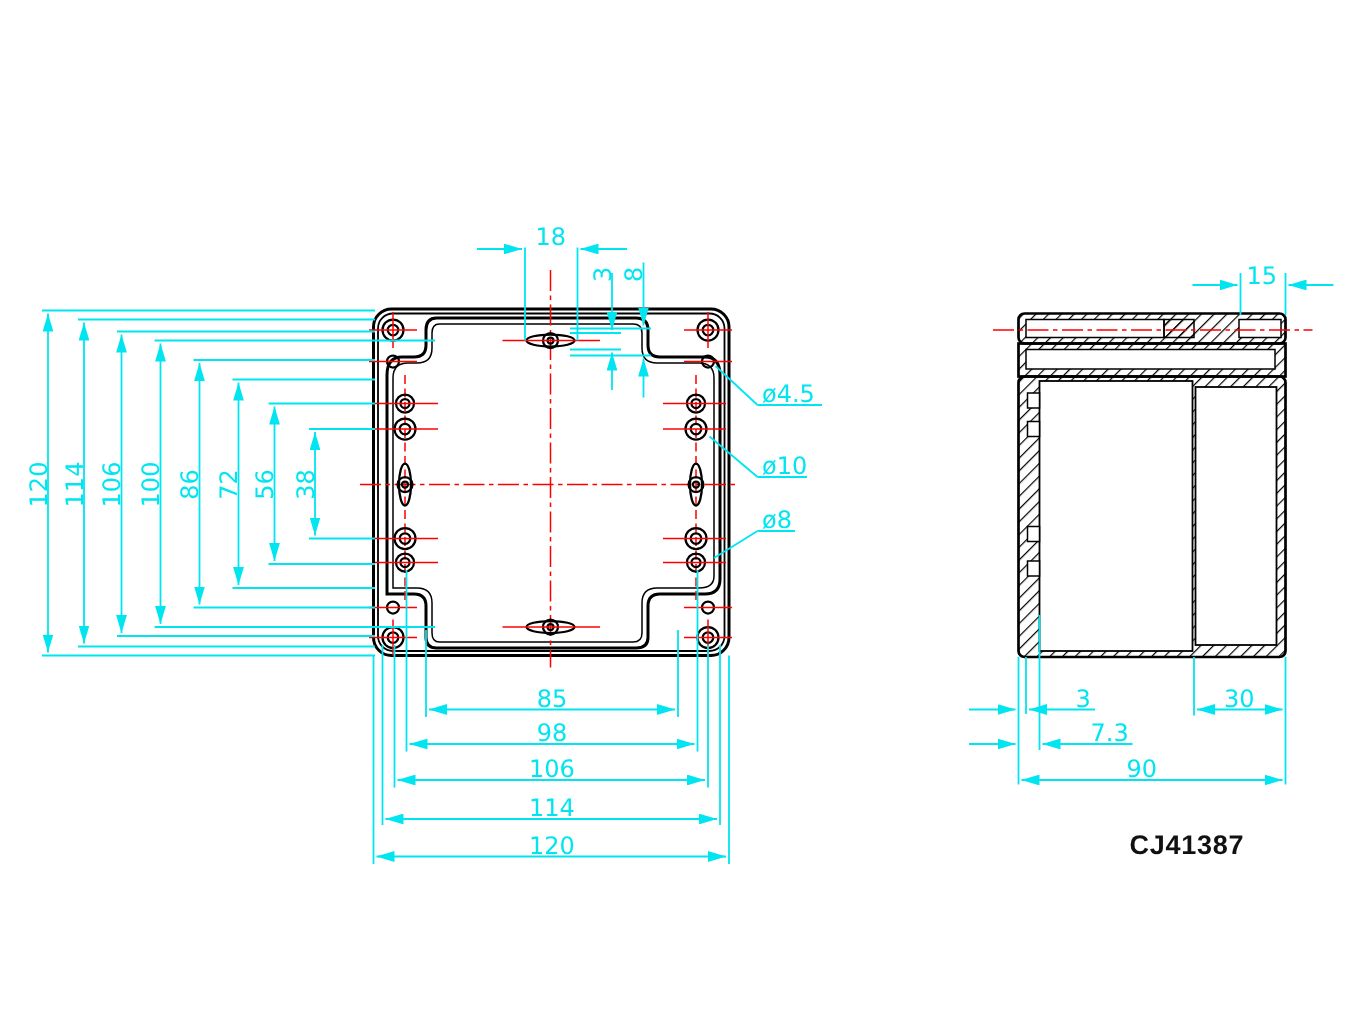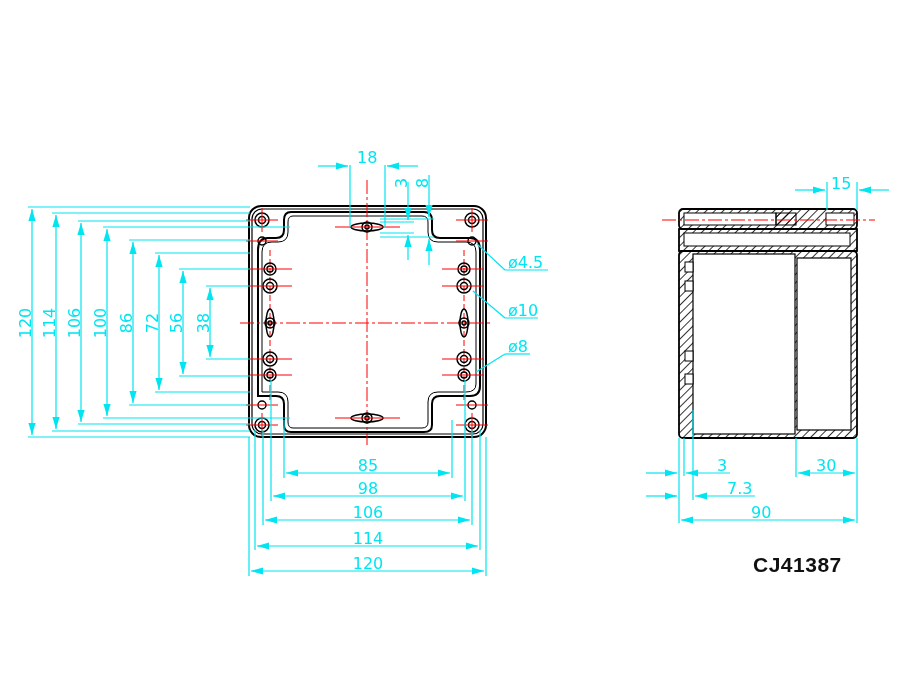--- a/index.html
+++ b/index.html
@@ -1,19 +1,19 @@
 <!DOCTYPE html>
 <html><head>
 <meta charset="utf-8">
 <style>
   html, body { margin:0; padding:0; background:#ffffff; }
   body { width:900px; height:675px; position:relative; overflow:hidden; font-family:"Liberation Sans", sans-serif; }
   svg { position:absolute; left:0; top:0; }
   .dim { fill:#00e5f0; font-family:"DejaVu Sans", sans-serif; font-size:16px; }
-  .code { position:absolute; left:753px; top:553px; font-family:"Liberation Sans", sans-serif; font-weight:bold; font-size:21px; color:#111; letter-spacing:0.5px; }
+  .code { position:absolute; left:753px; top:553px; font-family:"Liberation Sans", sans-serif; font-weight:bold; font-size:18px; color:#111; letter-spacing:0.5px; }
 </style>
 </head>
 <body>
 
 <svg width="900" height="675" viewBox="0 0 900 675">
   <defs>
     <marker id="arr" viewBox="0 0 10 6" refX="10" refY="3" markerWidth="10" markerHeight="6" orient="auto-start-reverse">
       <path d="M0,0 L10,3 L0,6 Z" fill="#00e5f0"></path>
     </marker>
     <pattern id="hatch" patternUnits="userSpaceOnUse" width="6" height="6" patternTransform="rotate(45)">

